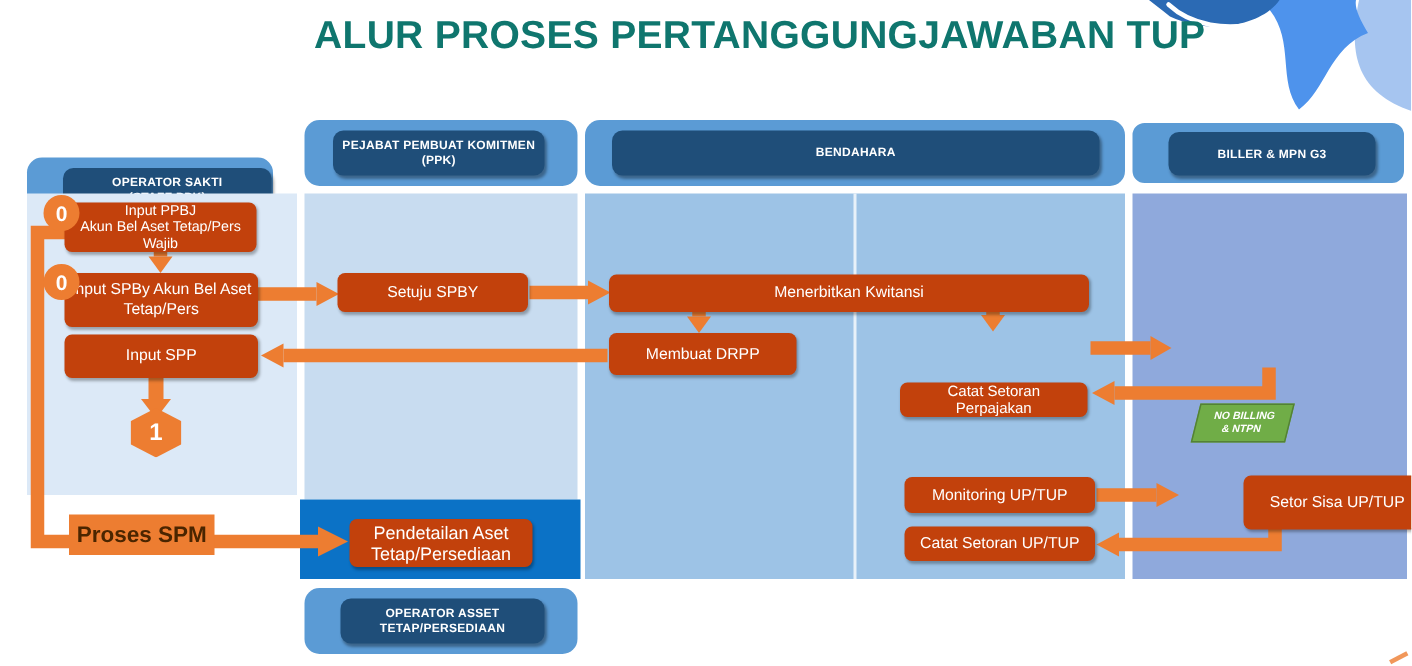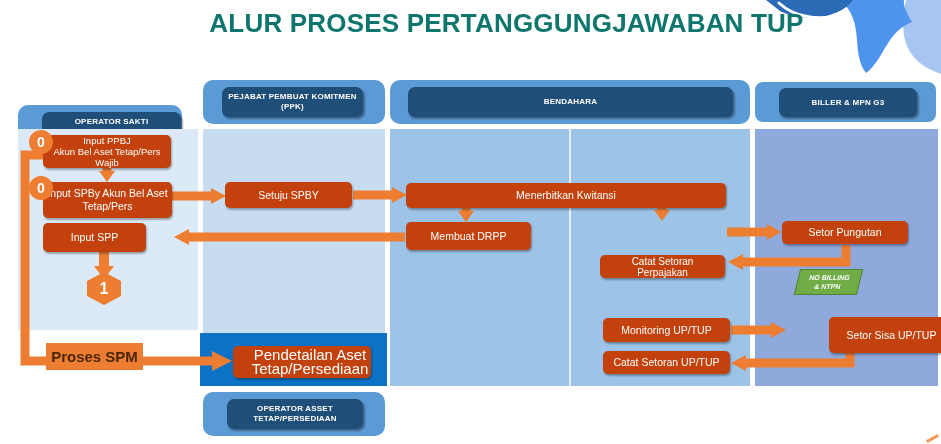--- a/index.html
+++ b/index.html
@@ -102,37 +102,36 @@
 
   <div class="node pre" style="left:43px;top:135px;width:128px;height:33px;font-size:9.5px;line-height:11px;">Input PPBJ
 Akun Bel Aset Tetap/Pers
 Wajib</div>
   <div class="badge" style="left:29px;top:130px;">0</div>
 
   <div class="node pre" style="left:43px;top:182px;width:129px;height:36px;">Input SPBy Akun Bel Aset
 Tetap/Pers</div>
   <div class="badge" style="left:29px;top:176px;">0</div>
 
-  <div class="node" style="left:43px;top:223px;width:103px;height:29px;">Input SPP</div>
+  <div class="node" style="left:43px;top:223px;width:129px;height:29px;">Input SPP</div>
 
   <div class="hex" style="left:87px;top:272px;">1</div>
   <div class="spm" style="left:46px;top:300px;width:97px;height:27px;">Proses SPM</div>
 
   <div class="node" style="left:225px;top:182px;width:127px;height:26px;text-align:right;">Setuju SPBY</div>
-  <div class="node pre" style="left:233px;top:346px;width:122px;height:32px;font-size:15px;line-height:14px;padding-left:16px;">Pendetailan Aset
+  <div class="node pre" style="left:233px;top:346px;width:122px;height:32px;font-size:12px;line-height:14px;">Pendetailan Aset
 Tetap/Persediaan</div>
 
   <div class="node" style="left:406px;top:183px;width:320px;height:25px;">Menerbitkan Kwitansi</div>
   <div class="node" style="left:406px;top:222px;width:125px;height:28px;">Membuat DRPP</div>
   <div class="node pre" style="left:600px;top:255px;width:125px;height:23px;font-size:10px;line-height:11px;">Catat Setoran
 Perpajakan</div>
   <div class="node" style="left:603px;top:318px;width:127px;height:24px;">Monitoring UP/TUP</div>
   <div class="node" style="left:603px;top:351px;width:127px;height:23px;">Catat Setoran UP/TUP</div>
 
-  <div class="node" style="left:782px;top:221px;width:126px;height:23px;">Setor Pungutan</div>
   <div class="tag pre" style="left:797px;top:269px;width:61px;height:24px;">NO BILLING
 &amp; NTPN</div>
   <div class="node" style="left:829px;top:317px;width:125px;height:36px;">Setor Sisa UP/TUP</div>
 
   <div class="hdr-outer" style="left:203px;top:392px;width:182px;height:44px;">
     <div class="pill pre" style="left:24px;top:7px;width:136px;height:30px;">OPERATOR ASSET
 TETAP/PERSEDIAAN</div>
   </div>
 
   <div class="abs" style="left:926px;top:437px;width:13px;height:3px;background:#ED7D31;opacity:.8;transform:rotate(-28deg);z-index:1;"></div>

